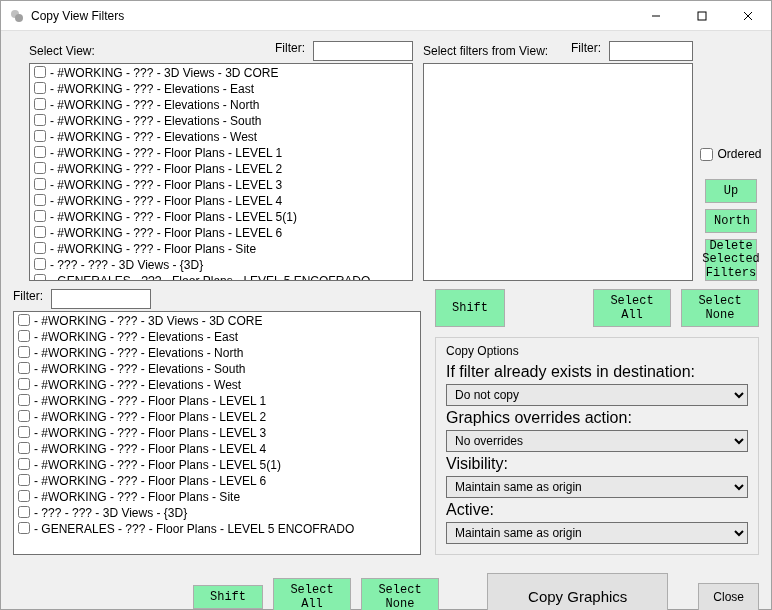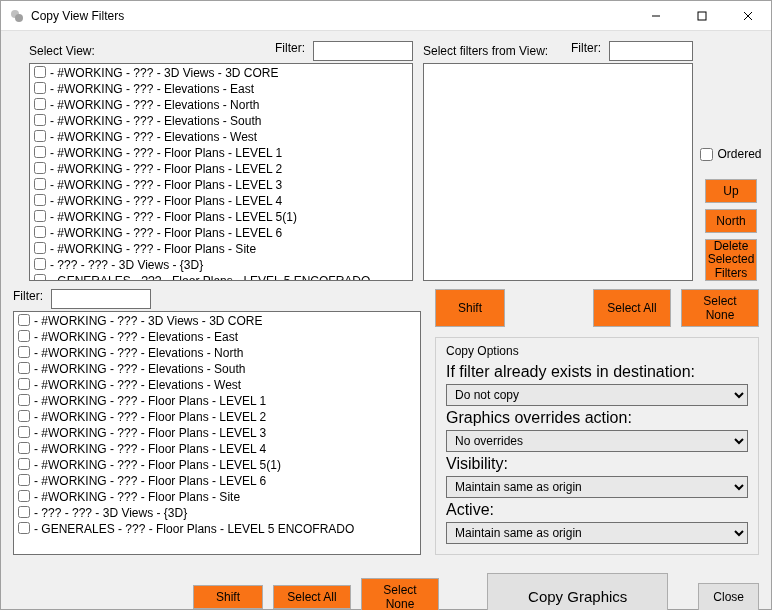--- a/index.html
+++ b/index.html
@@ -72,27 +72,28 @@
     display: flex; align-items: flex-start;
     height: 16px;
     font-size: 12px;
     white-space: nowrap;
   }
   .listbox .item input[type=checkbox] {
     margin: 0 4px 0 2px;
     width: 12px; height: 12px;
   }
   .btn {
-    background: #f97316;
+    background: #86efac;
     border: 1px solid #adadad;
     font-size: 12px;
     padding: 4px 8px;
     min-width: 52px;
     text-align: center;
     cursor: pointer;
+    font-family: Liberation Mono, monospace;
   }
   .btn.tall { height: 42px; display:flex;align-items:center;justify-content:center; line-height:1.1;}
   .chk-line { display:flex; align-items:center; gap:4px; font-size:12px;}
   .chk-line input { margin:0; }
 
   .row2 {
     display: flex;
     gap: 14px;
     flex: 1;
   }

